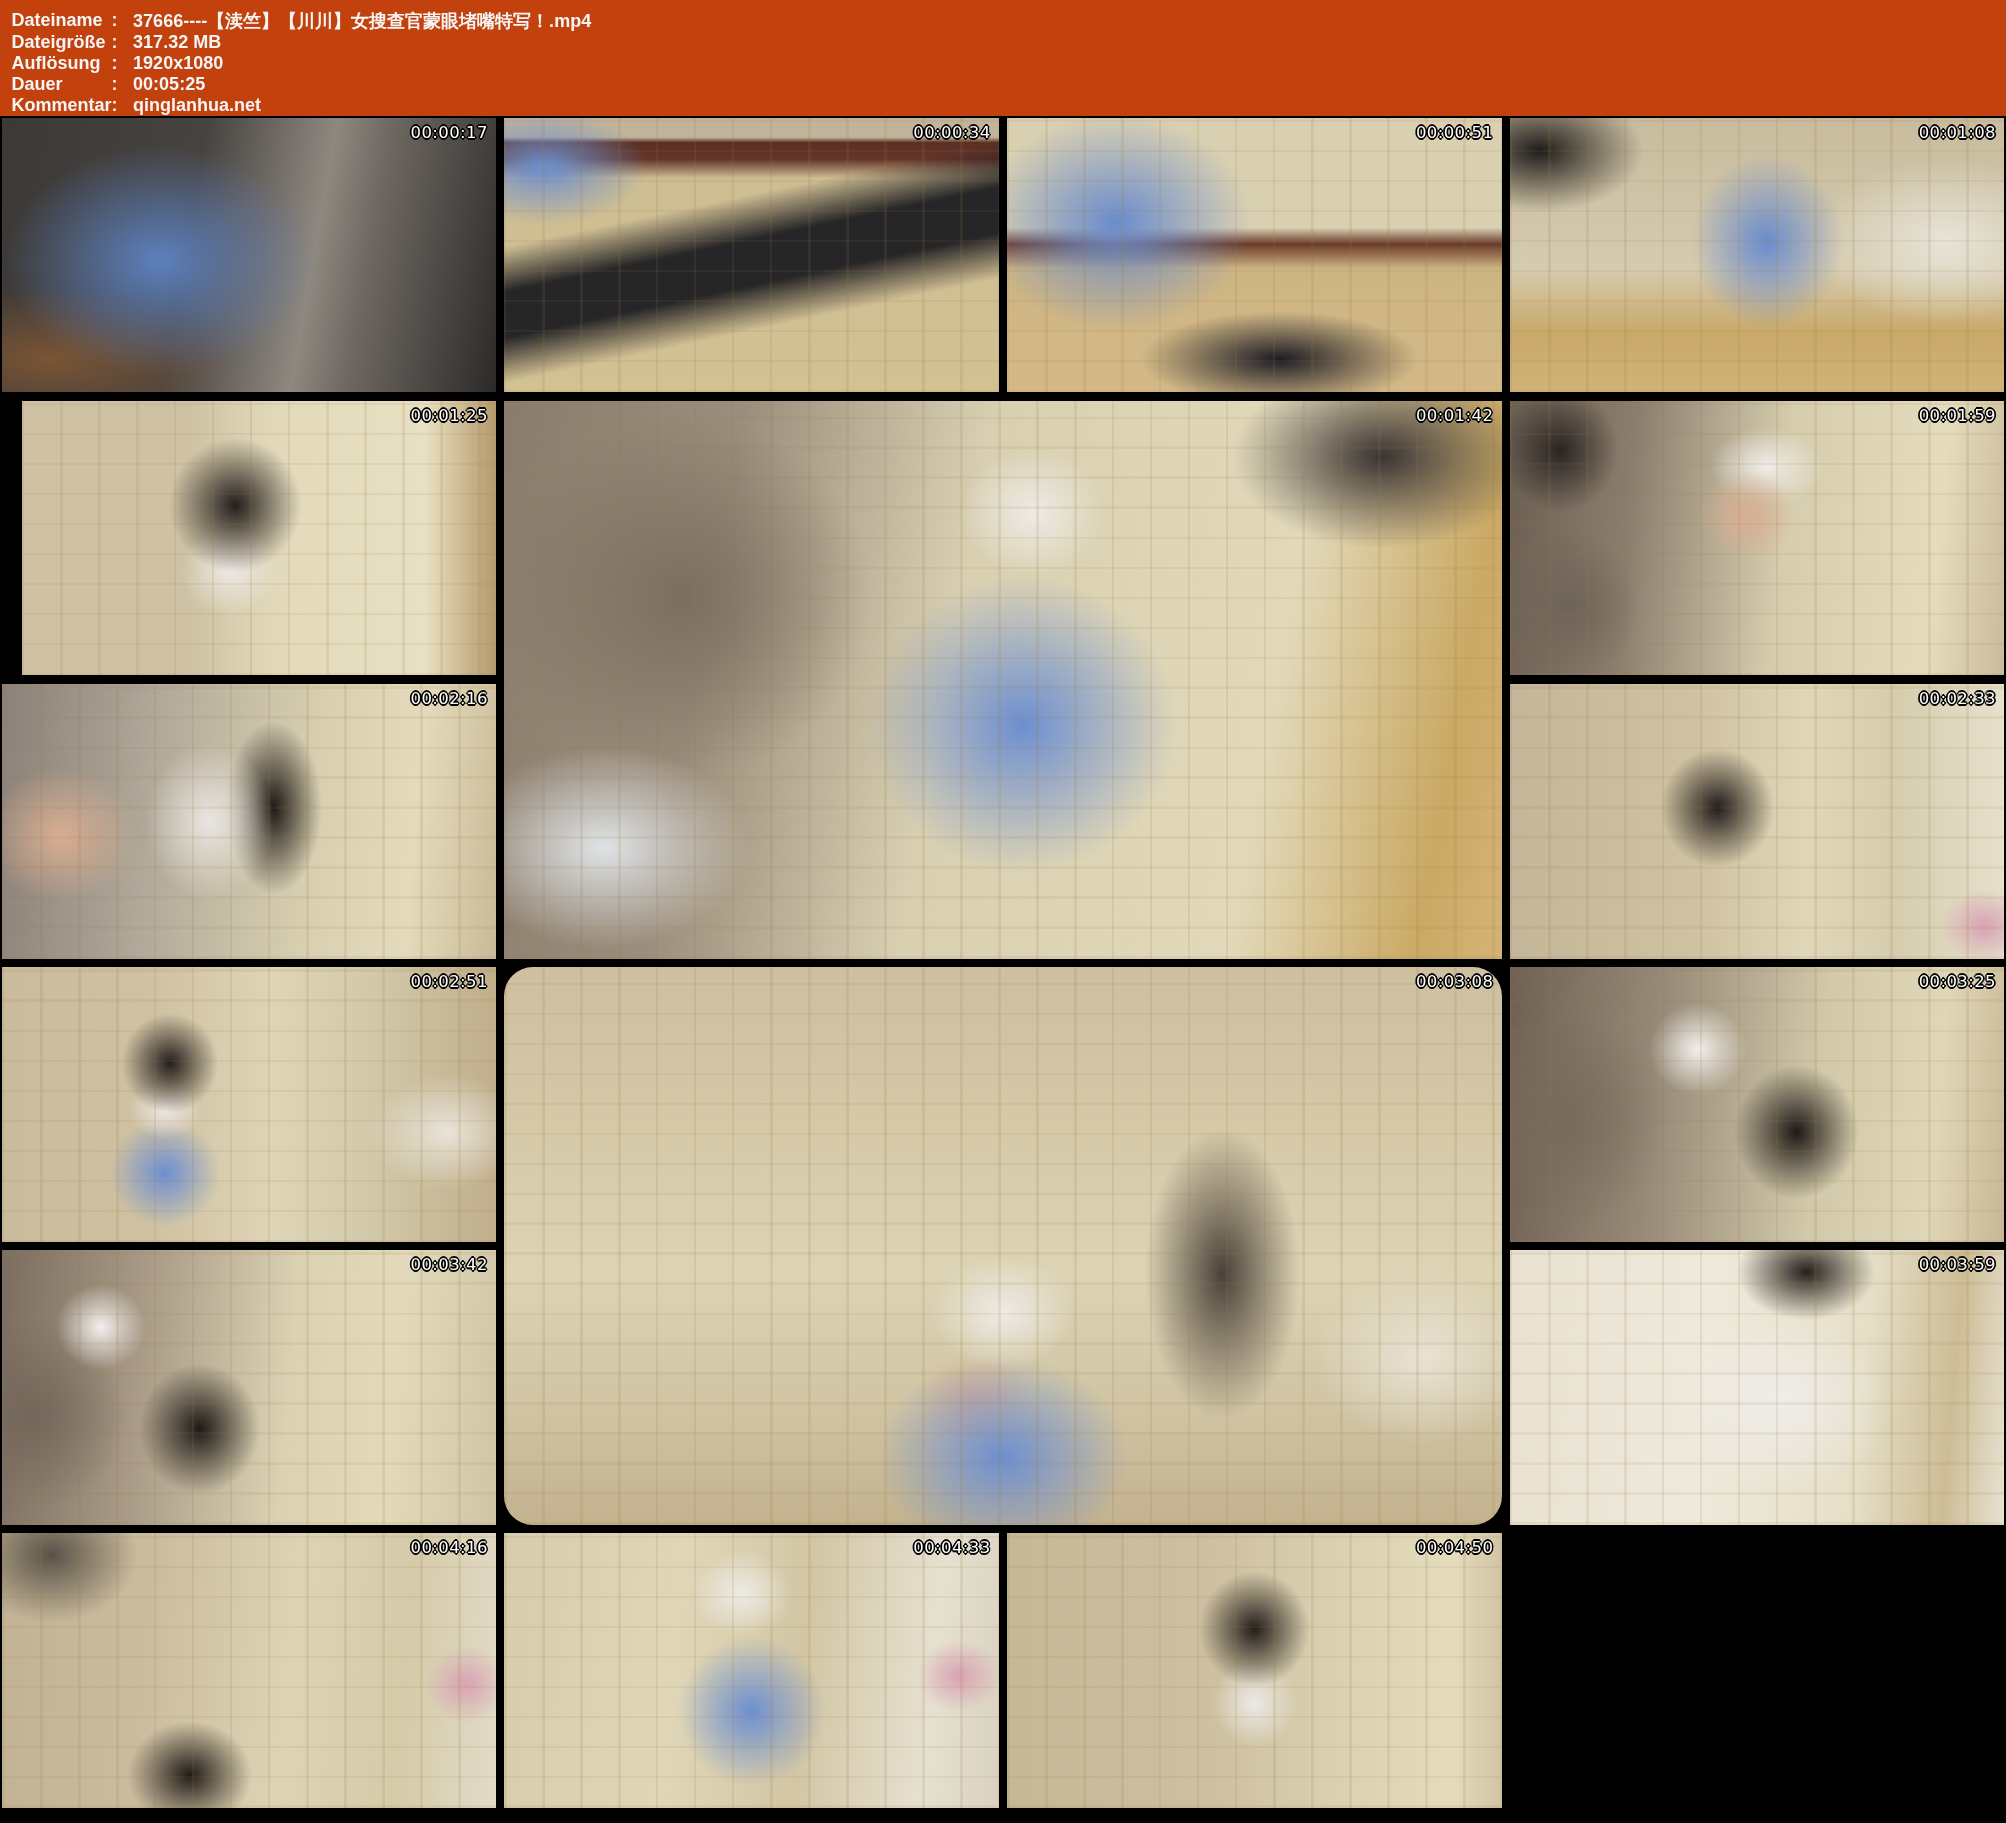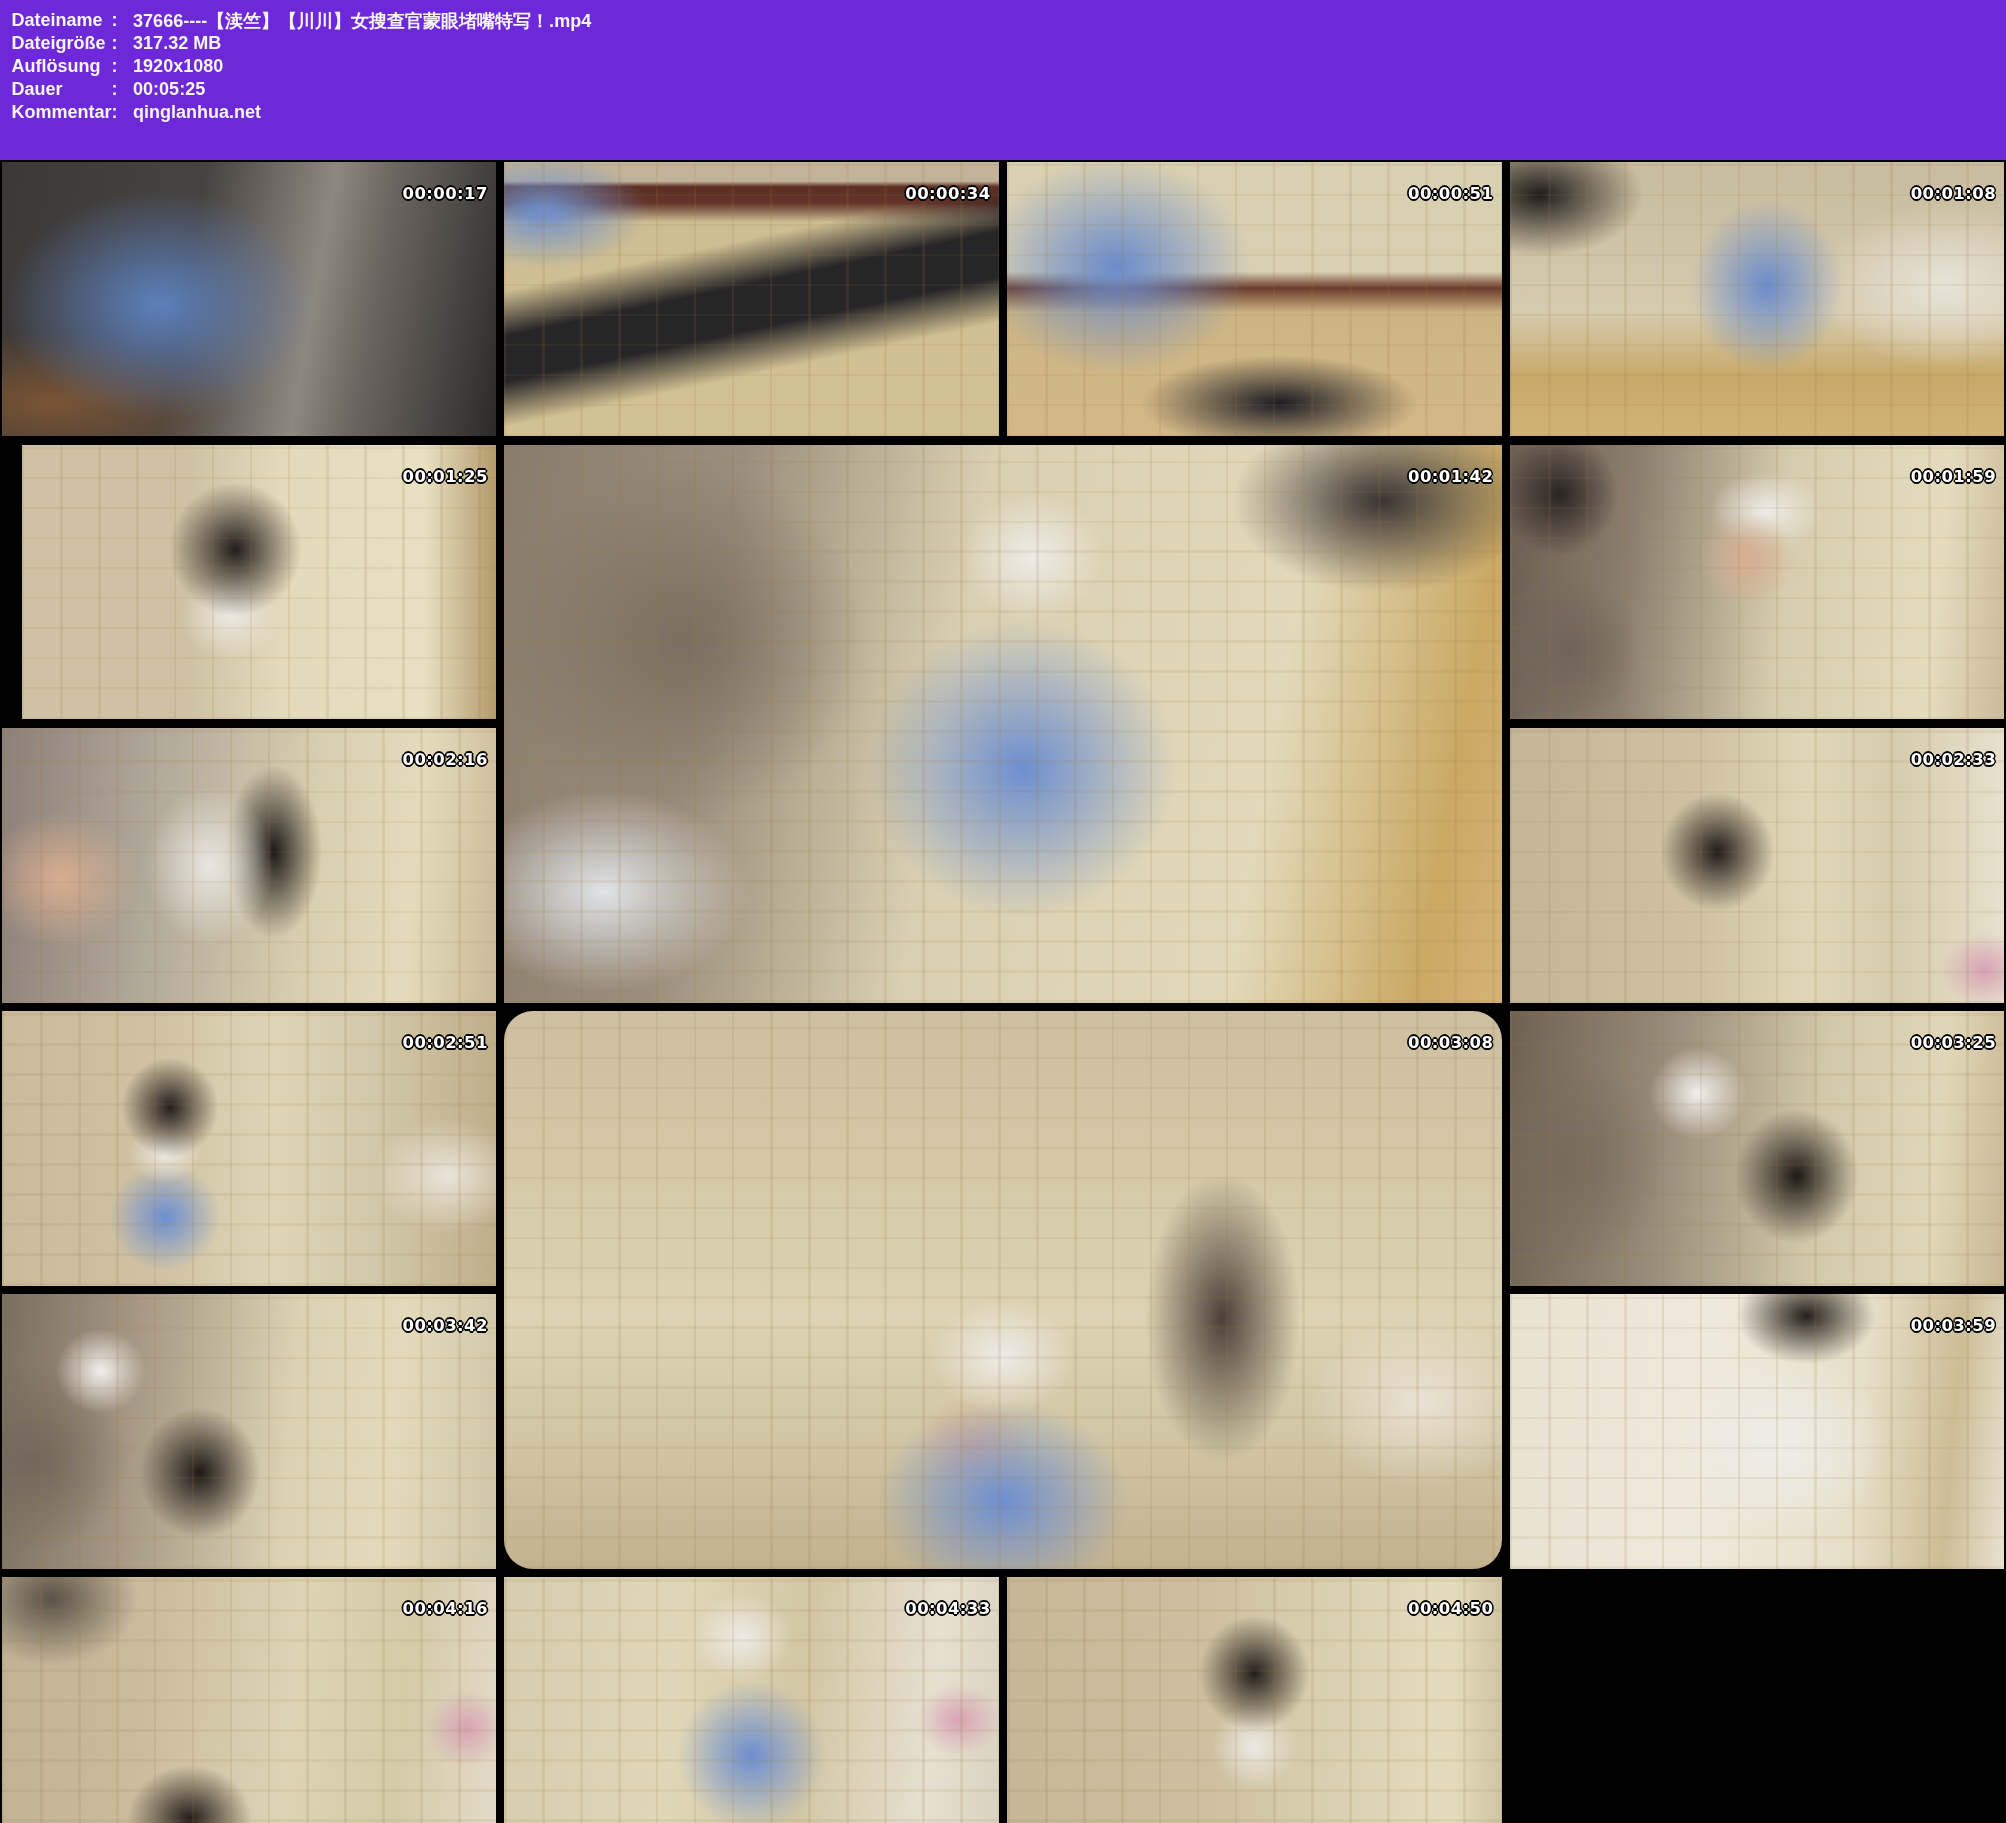--- a/index.html
+++ b/index.html
@@ -6,22 +6,22 @@
   body{
     width:2006px;height:1823px;
     background:#000;
     font-family:"Liberation Sans",sans-serif;
     overflow:hidden;
   }
 
   
   .meta{
     box-sizing:border-box;
-    height:160px;
-    background:#6d28d9;
+    height:116px;
+    background:#c2410c;
     padding:9px 8.3px 0 11.6px;
     display:flex;flex-direction:column;
   }
   .meta-row{
     display:flex;
     height:23px;
     align-items:center;
     color:#f5f5f5;
     font-size:18px;
     font-weight:700;
@@ -53,24 +53,24 @@
     content:"";
     position:absolute;inset:0;
     background:
       repeating-linear-gradient(90deg, rgba(150,118,62,0.14) 0 2.5px, rgba(0,0,0,0) 2.5px 38px),
       repeating-linear-gradient(0deg, rgba(150,118,62,0.10) 0 2.5px, rgba(0,0,0,0) 2.5px 30px);
     pointer-events:none;
   }
 
   .ts{
     position:absolute;
-    top:22px;right:8.3px;
+    top:5px;right:8.3px;
     font-family:"DejaVu Sans",sans-serif;
     font-size:16.5px;
-    font-weight:700;
+    font-weight:400;
     color:#fff;
     letter-spacing:0.4px;
     text-shadow:
       -1.7px 0 0 #000, 1.7px 0 0 #000, 0 -1.7px 0 #000, 0 1.7px 0 #000,
       -0.8px -0.8px 0 #000, 0.8px -0.8px 0 #000, -0.8px 0.8px 0 #000, 0.8px 0.8px 0 #000;
     z-index:3;
   }
 
   
   .t1{background:

